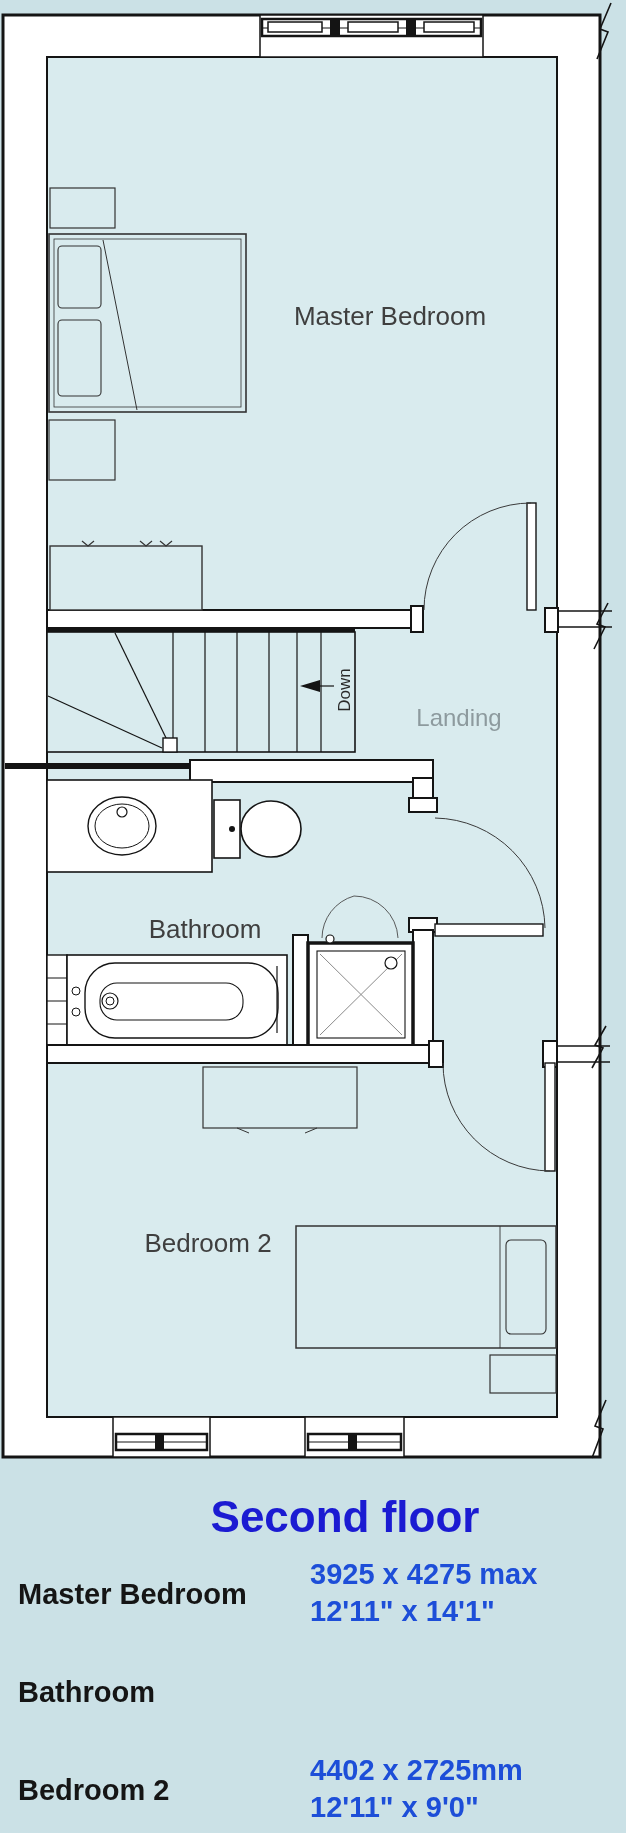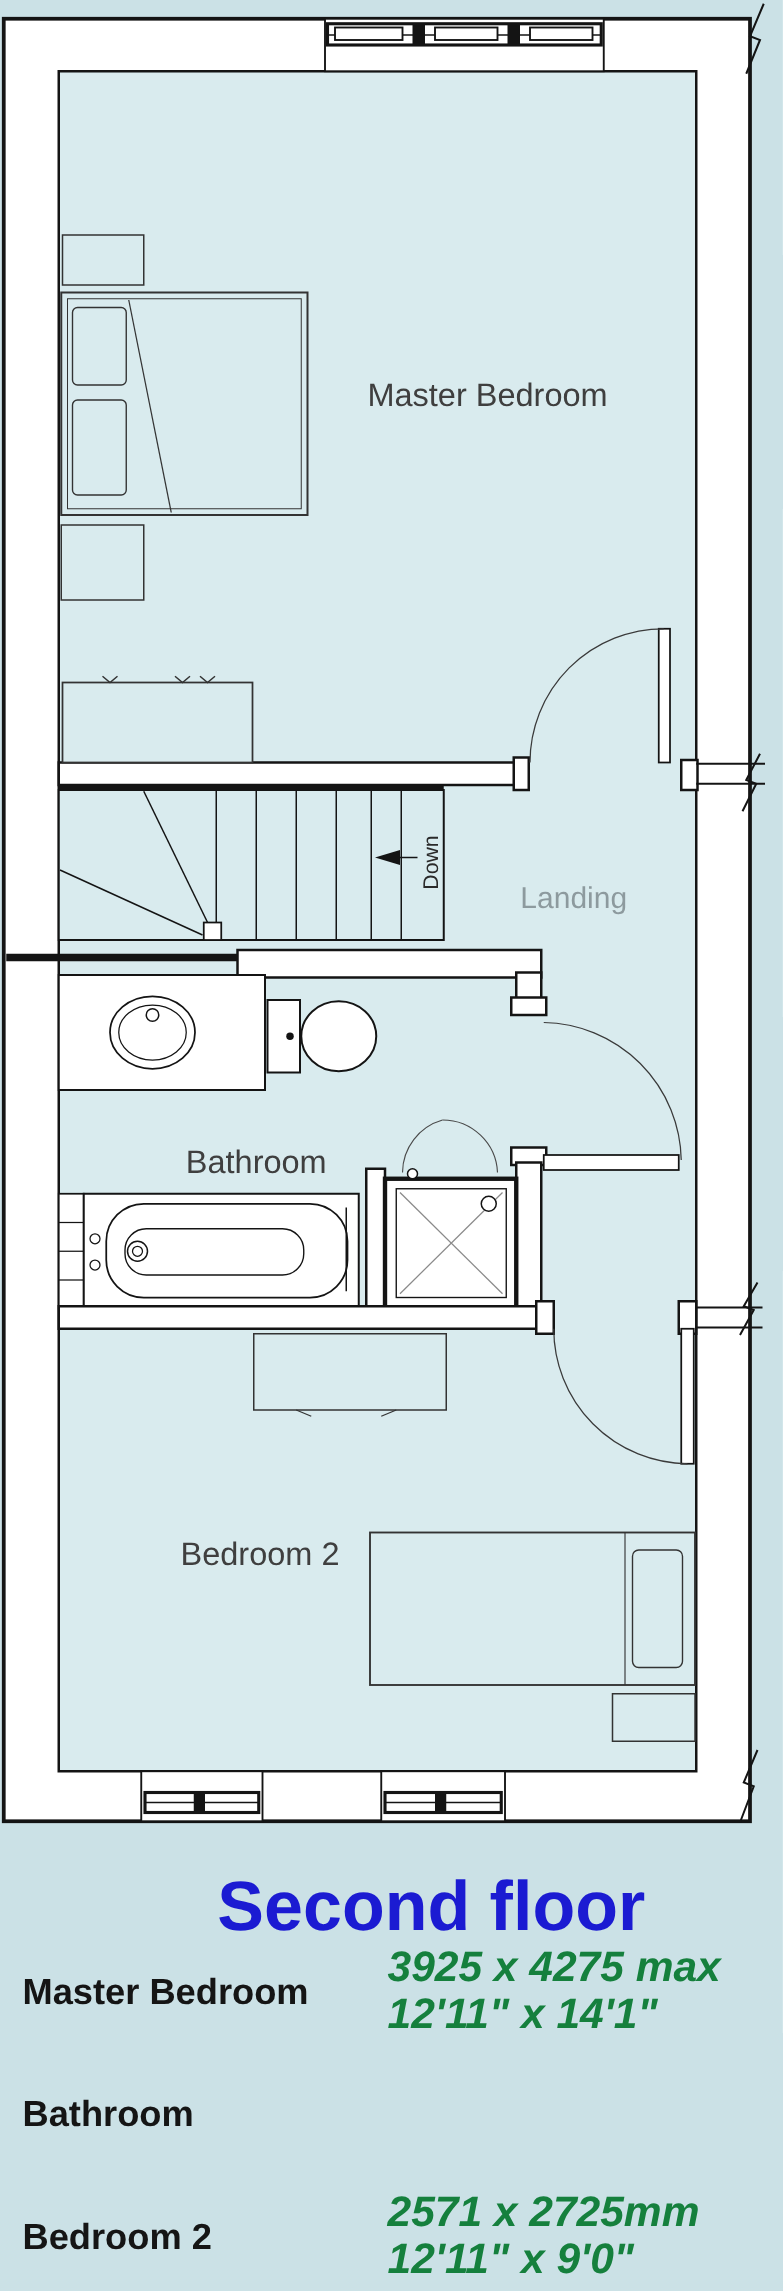--- a/index.html
+++ b/index.html
@@ -10,32 +10,32 @@
     overflow:hidden;
   }
   #plan-wrap{position:absolute;top:0;left:0;width:626px;height:1470px;}
   svg text{font-family:"Liberation Sans", sans-serif;}
   .room-label{fill:#3f3f3f;}
   .landing-label{fill:#8d9a9e;}
   .down-label{fill:#2a2a2a;}
   #legend-title{
     position:absolute;top:1492px;left:0;width:626px;
     text-align:center;padding-left:64px;box-sizing:border-box;
-    font-size:56px;font-weight:bold;color:#1b1bd2;
+    font-size:44px;font-weight:bold;color:#1b1bd2;
     letter-spacing:0px;
   }
   .legend-row{position:absolute;left:0;width:626px;height:76px;}
   .legend-row .room-name{
     position:absolute;left:18px;top:0;height:76px;width:280px;
     display:flex;align-items:center;
     font-size:29px;font-weight:bold;color:#151515;
   }
   .legend-row .room-dims{
     position:absolute;left:310px;top:0;
-    font-size:34px;font-weight:bold;color:#15803d;line-height:37px;font-style:italic;
+    font-size:29px;font-weight:bold;color:#1d4ed8;line-height:37px;
   }
   #row-0{top:1556px;}
   #row-1{top:1654px;}
   #row-2{top:1752px;}
 </style>
 </head>
 <body>
 
 <div id="plan-wrap">
 <svg width="626" height="1470" viewBox="0 0 626 1470">
@@ -213,16 +213,16 @@
   </div>
 </div>
 
 <div class="legend-row" id="row-1">
   <div class="room-name">Bathroom</div>
 </div>
 
 <div class="legend-row" id="row-2">
   <div class="room-name">Bedroom 2</div>
   <div class="room-dims">
-    <div>2571 x 2725mm</div>
+    <div>4402 x 2725mm</div>
     <div>12'11" x 9'0"</div>
   </div>
 </div>
 
 </body></html>

